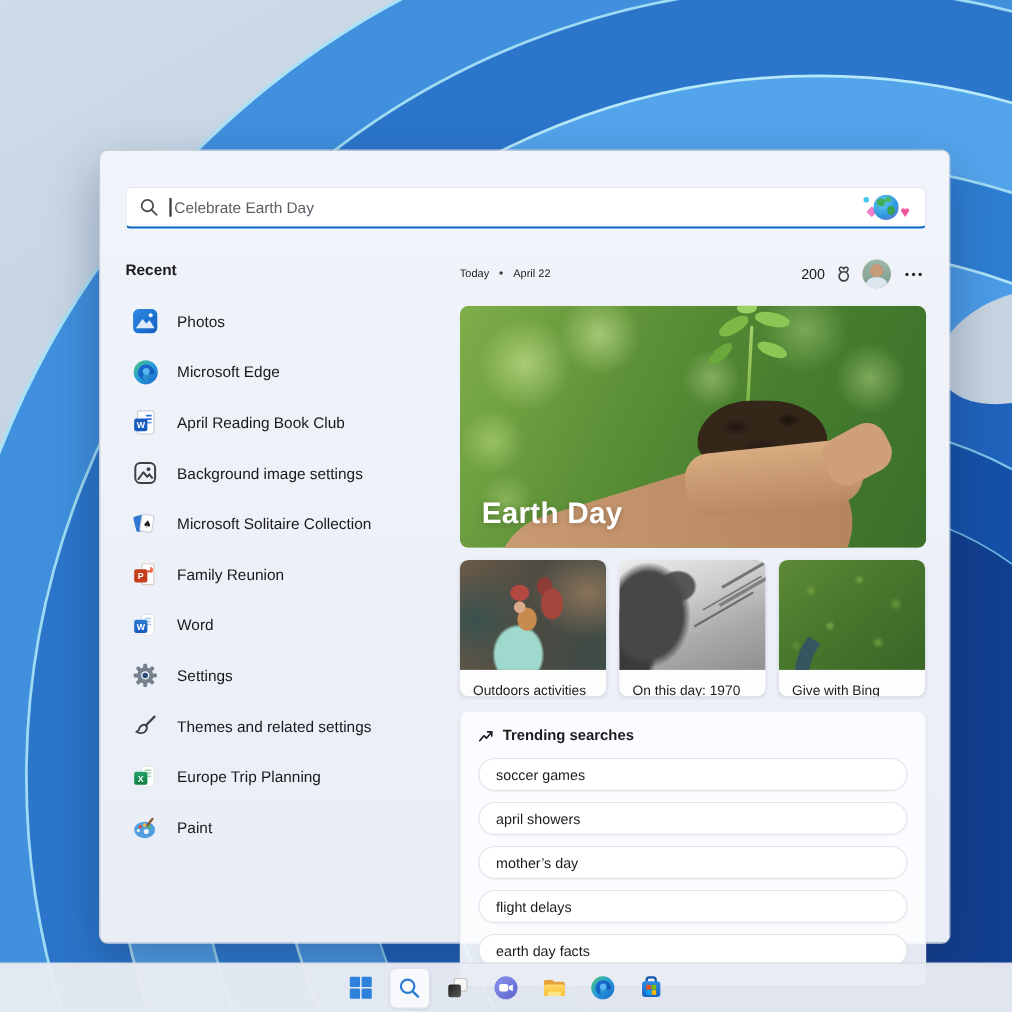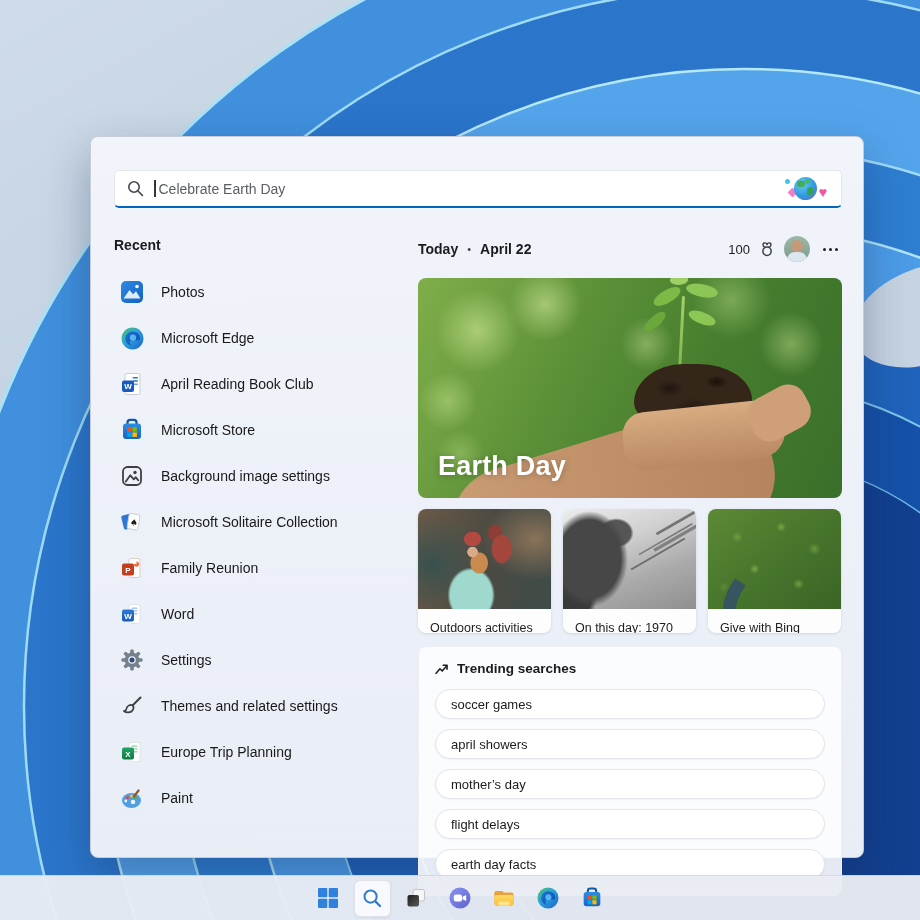--- a/index.html
+++ b/index.html
@@ -35,21 +35,21 @@
   .left-col { position:absolute; left:23px; top:100px; width:295px; }
   .recent-title { font-size:14px; font-weight:700; color:#1b1b1b; }
   .recent-list { margin-top:16px; }
   .r-item { display:flex; align-items:center; height:46px; padding-left:5px; cursor:default; border-radius:4px; }
   .r-item .icn { width:26px; height:26px; flex:0 0 26px; display:flex; align-items:center; justify-content:center; }
   .r-item .lbl { margin-left:16px; font-size:14px; color:#191919; }
 
   
   .right-col { position:absolute; left:327px; top:99px; width:424px; }
   .today-row { display:flex; align-items:center; height:26px; }
-  .today-label, .today-date { font-size:14px; font-weight:700; color:#1b1b1b; }
+  .today-label, .today-date { font-size:10px; font-weight:400; color:#1b1b1b; }
   .today-sep { margin:0 9px; font-size:11px; color:#3a3a3a; }
   .today-right { margin-left:auto; display:flex; align-items:center; gap:9px; }
   .points { font-size:13px; color:#1b1b1b; }
   .avatar { width:26px; height:26px; border-radius:50%; overflow:hidden;
     background:linear-gradient(#9db8a8,#7e9a8a); position:relative; cursor:pointer; }
   .avatar .head { position:absolute; left:7px; top:4px; width:12px; height:12px; border-radius:50%; background:#c49a79; }
   .avatar .bust { position:absolute; left:3px; top:16px; width:20px; height:12px; border-radius:8px 8px 0 0; background:#dbe6ee; }
   .more-btn { display:flex; gap:3px; padding:6px 4px; cursor:pointer; }
   .more-btn i { width:3px; height:3px; border-radius:50%; background:#1f1f1f; }
 
@@ -233,39 +233,20 @@
               <rect x="13.5" y="6" width="5.5" height="1.6" rx=".8" fill="#2f71d8"></rect>
               <rect x="13.5" y="9.2" width="5.5" height="1.6" rx=".8" fill="#2f71d8"></rect>
               <rect x="13.5" y="12.4" width="5.5" height="1.6" rx=".8" fill="#6ba0e6"></rect>
               <rect x="3" y="9.5" width="12" height="11.5" rx="2" fill="#185abd"></rect>
               <text x="9" y="18.3" font-size="8" font-weight="bold" fill="#fff" text-anchor="middle" font-family="Liberation Sans, sans-serif">W</text>
             </svg>
             </span>
           <span class="lbl">April Reading Book Club</span>
         </div>
 
-        <div class="r-item">
-          <span class="icn">
-            <svg width="26" height="26" viewBox="0 0 26 26">
-              <defs>
-                  <linearGradient id="bagG" x1="0" y1="0" x2="0" y2="1">
-                    <stop offset="0" stop-color="#2e8ce2"></stop>
-                    <stop offset="1" stop-color="#1565c4"></stop>
-                  </linearGradient>
-                </defs>
-              <rect x="8.5" y="2.8" width="9" height="7" rx="2.6" fill="none" stroke="#0f58a8" stroke-width="2.2"></rect>
-              <rect x="4" y="6.5" width="18" height="15.5" rx="3" fill="url(#bagG)"></rect>
-              <rect x="8.2" y="10.2" width="4.5" height="4.5" fill="#f25022"></rect>
-              <rect x="13.4" y="10.2" width="4.5" height="4.5" fill="#7fba00"></rect>
-              <rect x="8.2" y="15.4" width="4.5" height="4.5" fill="#00a4ef"></rect>
-              <rect x="13.4" y="15.4" width="4.5" height="4.5" fill="#ffb900"></rect>
-            </svg>
-            </span>
-          <span class="lbl">Microsoft Store</span>
-        </div>
 
         <div class="r-item">
           <span class="icn">
             <svg width="26" height="26" viewBox="0 0 26 26">
               <rect x="4" y="4" width="18" height="18" rx="4.5" fill="none" stroke="#3d3f43" stroke-width="1.8"></rect>
               <circle cx="16" cy="9.5" r="1.7" fill="#3d3f43"></circle>
               <path d="M6.8 18.5 L11.3 12.3 L14.8 16.4 L16.8 14.2 L19.3 17.4" fill="none" stroke="#3d3f43" stroke-width="1.8" stroke-linejoin="round" stroke-linecap="round"></path>
             </svg>
             </span>
           <span class="lbl">Background image settings</span>
@@ -383,21 +364,21 @@
       </div>
     </div>
 
     <div class="right-col">
 
       <div class="today-row">
         <span class="today-label">Today</span>
         <span class="today-sep">•</span>
         <span class="today-date">April 22</span>
         <div class="today-right">
-          <span class="points">100</span>
+          <span class="points">200</span>
           <svg width="16" height="16" viewBox="0 0 15 15">
             <path d="M5.6 5.8 C3.5 5.2 3.1 2.5 4.9 1.9 C6.3 1.4 7.5 2.5 7.5 3.9 C7.5 2.5 8.7 1.4 10.1 1.9 C11.9 2.5 11.5 5.2 9.4 5.8" fill="none" stroke="#3e4044" stroke-width="1.3" stroke-linecap="round"></path>
             <circle cx="7.5" cy="9.6" r="3.9" fill="none" stroke="#3e4044" stroke-width="1.4"></circle>
           </svg>
           <div class="avatar">
             <div class="head"></div>
             <div class="bust"></div>
           </div>
           <div class="more-btn">
               <i></i>

